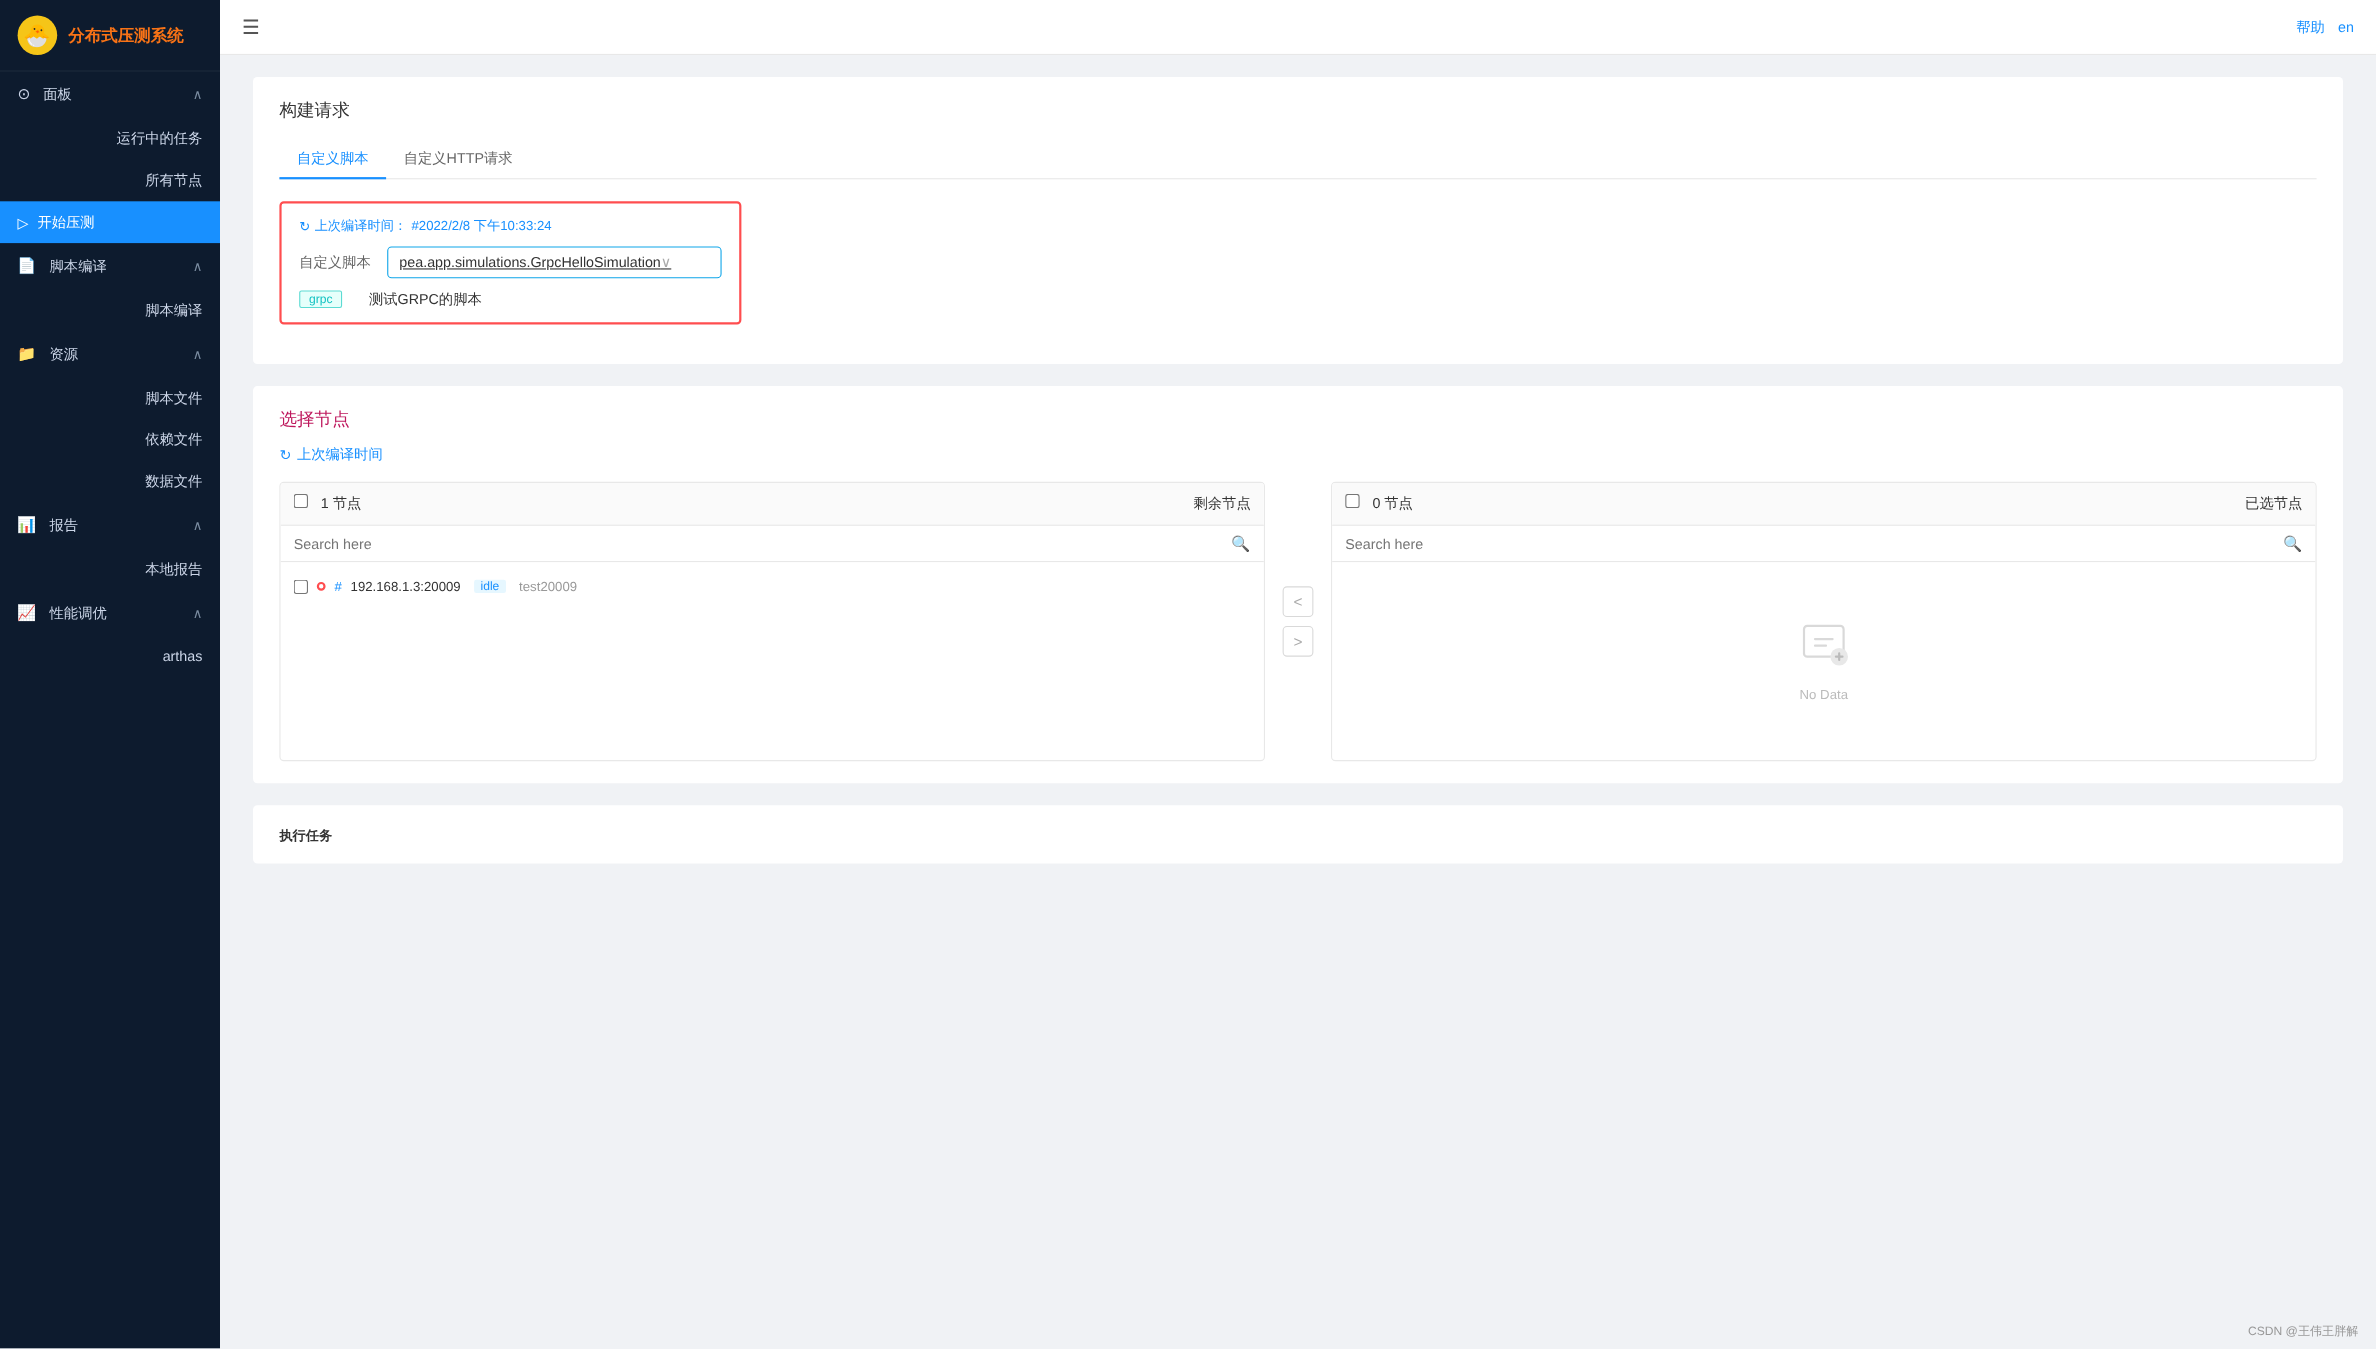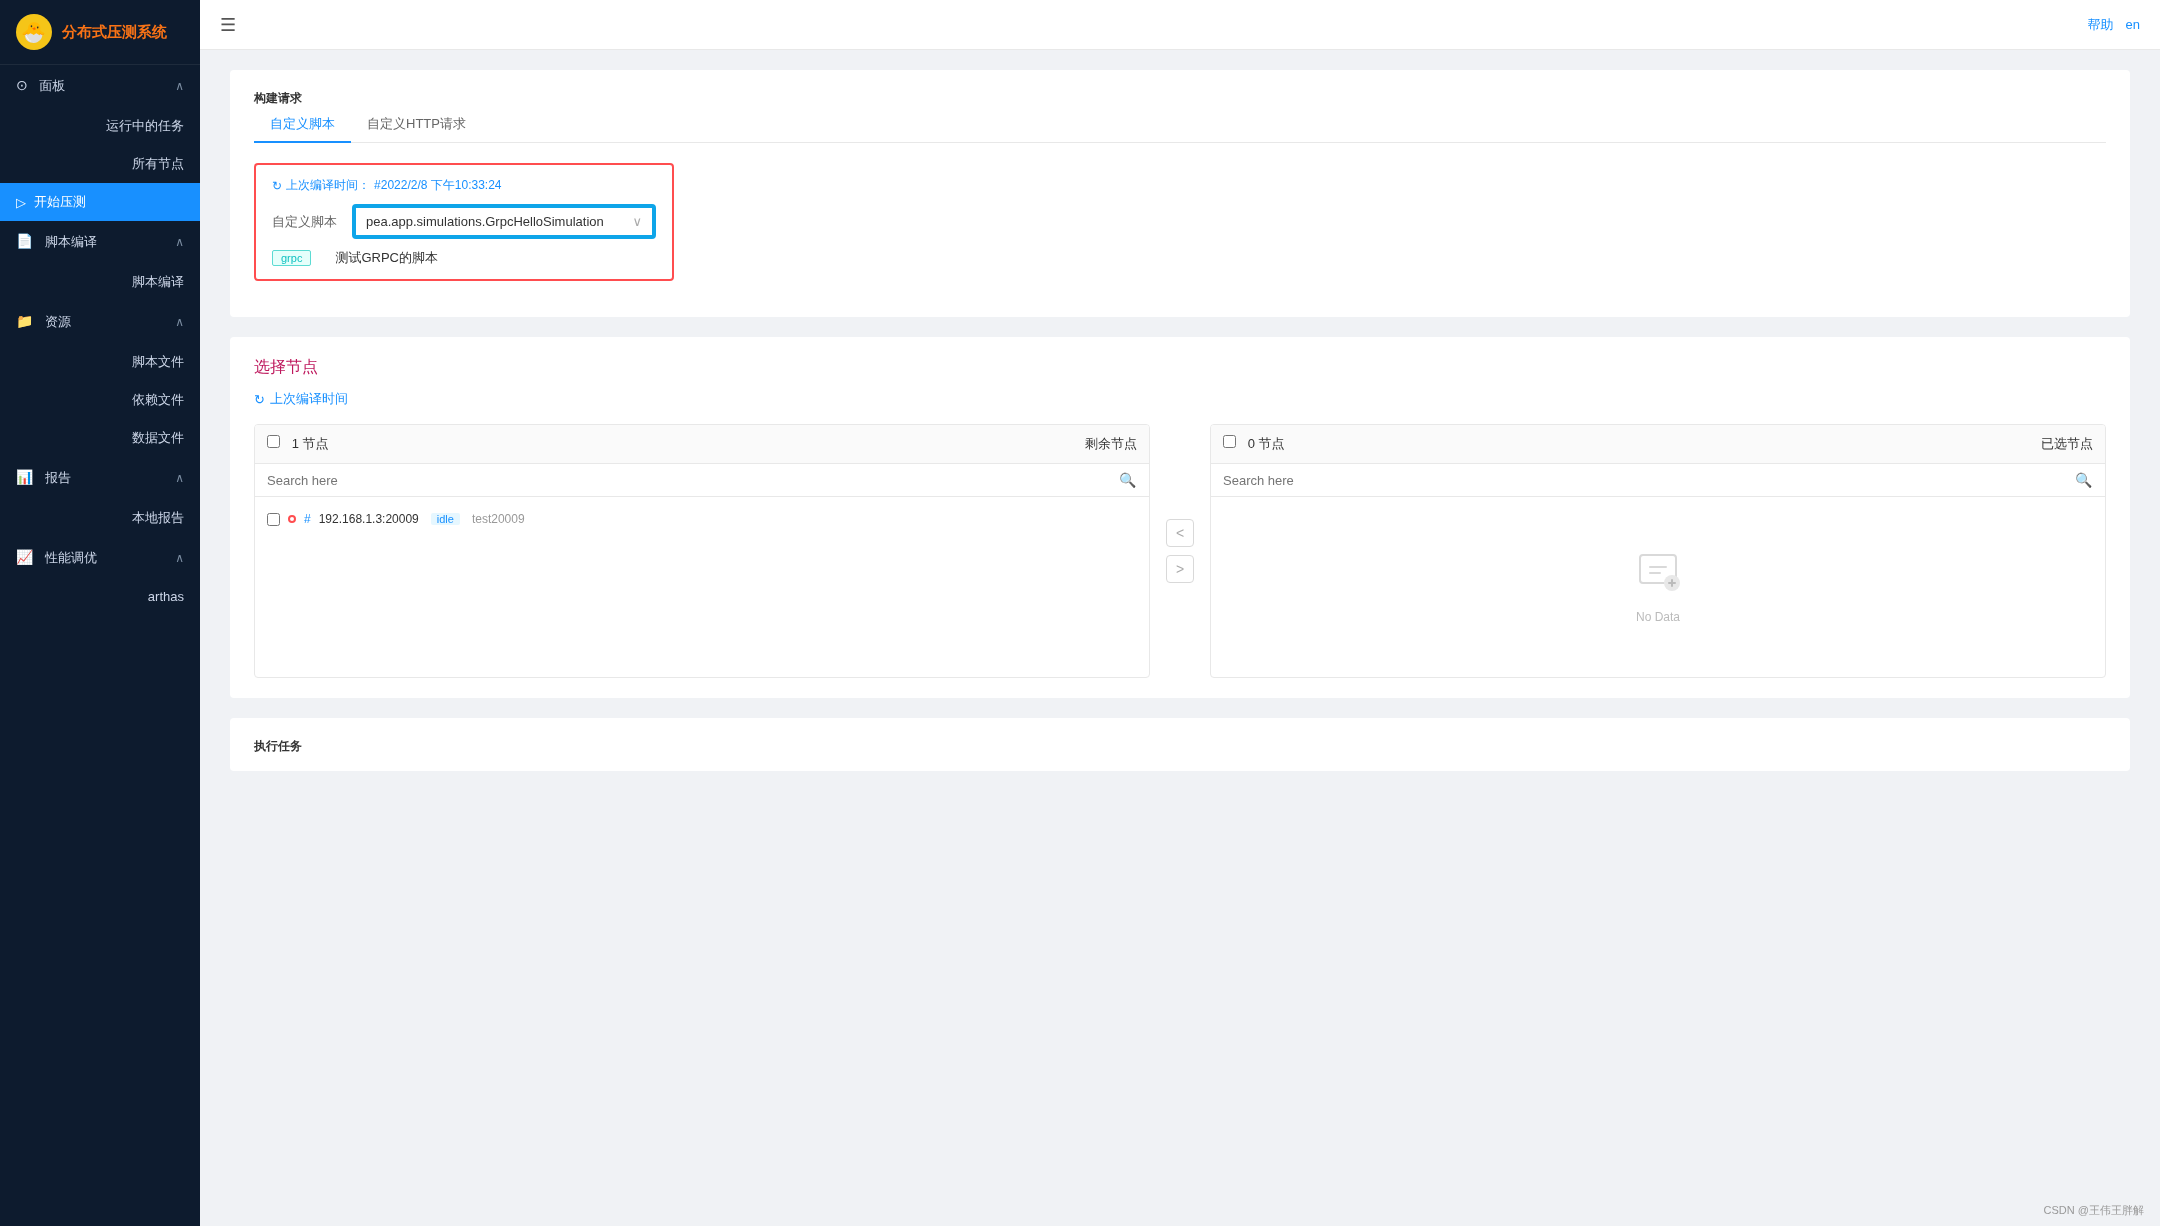--- a/index.html
+++ b/index.html
@@ -96,23 +96,24 @@
     }
 
     
     .card {
       background: #fff;
       border-radius: 4px;
       padding: 20px 24px;
       margin-bottom: 20px;
     }
     .section-title {
-      font-size: 12px;
+      font-size: 16px;
       color: #333;
-      font-weight: 700;
+      font-weight: 400;
+      margin-bottom: 16px;
     }
 
     
     .tabs {
       display: flex;
       border-bottom: 1px solid #e8e8e8;
       margin-bottom: 20px;
     }
     .tab {
       padding: 8px 16px;
@@ -309,29 +310,29 @@
       position: fixed;
       bottom: 8px;
       right: 16px;
       font-size: 11px;
       color: #999;
     }
 
     .script-dropdown {
       display: flex;
       align-items: center;
-      justify-content: space-between;
-      border: 4px solid #0ea5e9;
+      border: 1px solid #0ea5e9;
       border-radius: 4px;
       padding: 6px 10px;
       font-size: 13px;
       color: #333;
       cursor: pointer;
       flex: 1;
       background: #fff;
+      text-decoration: underline;
     }
     .script-dropdown .chevron { color: #aaa; }
   </style>
 </head>
 <body>
 
 <div class="sidebar">
   <div class="sidebar-logo">
     <div class="logo-icon">
       <span>🐣</span>

